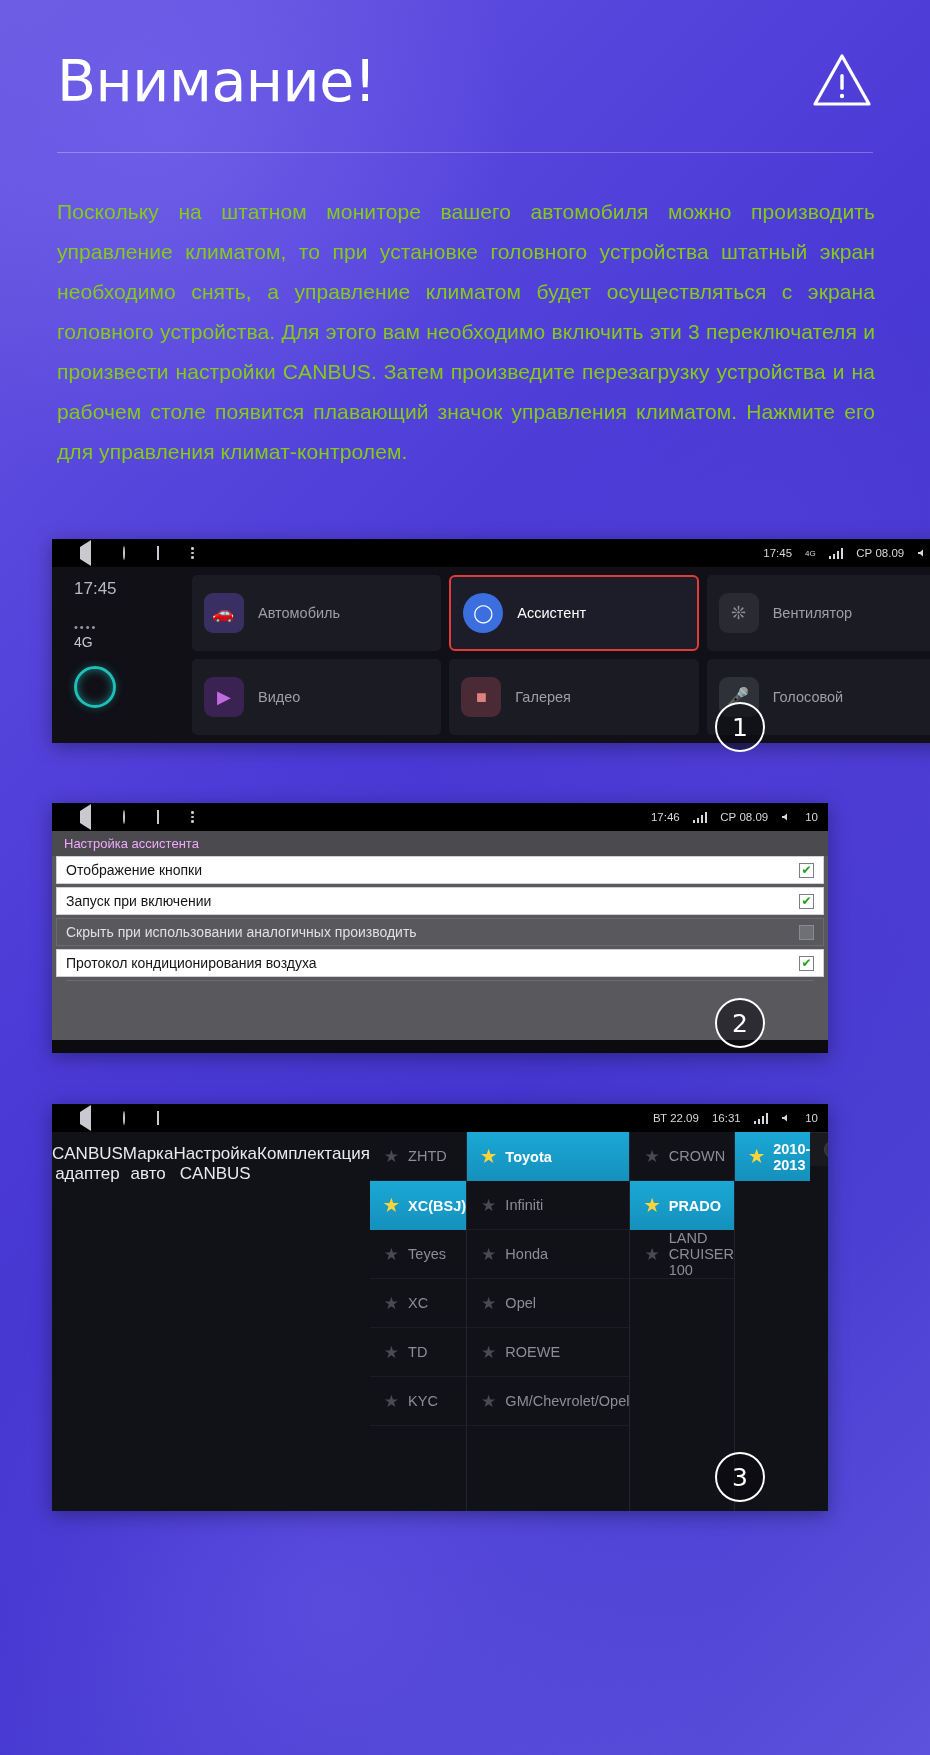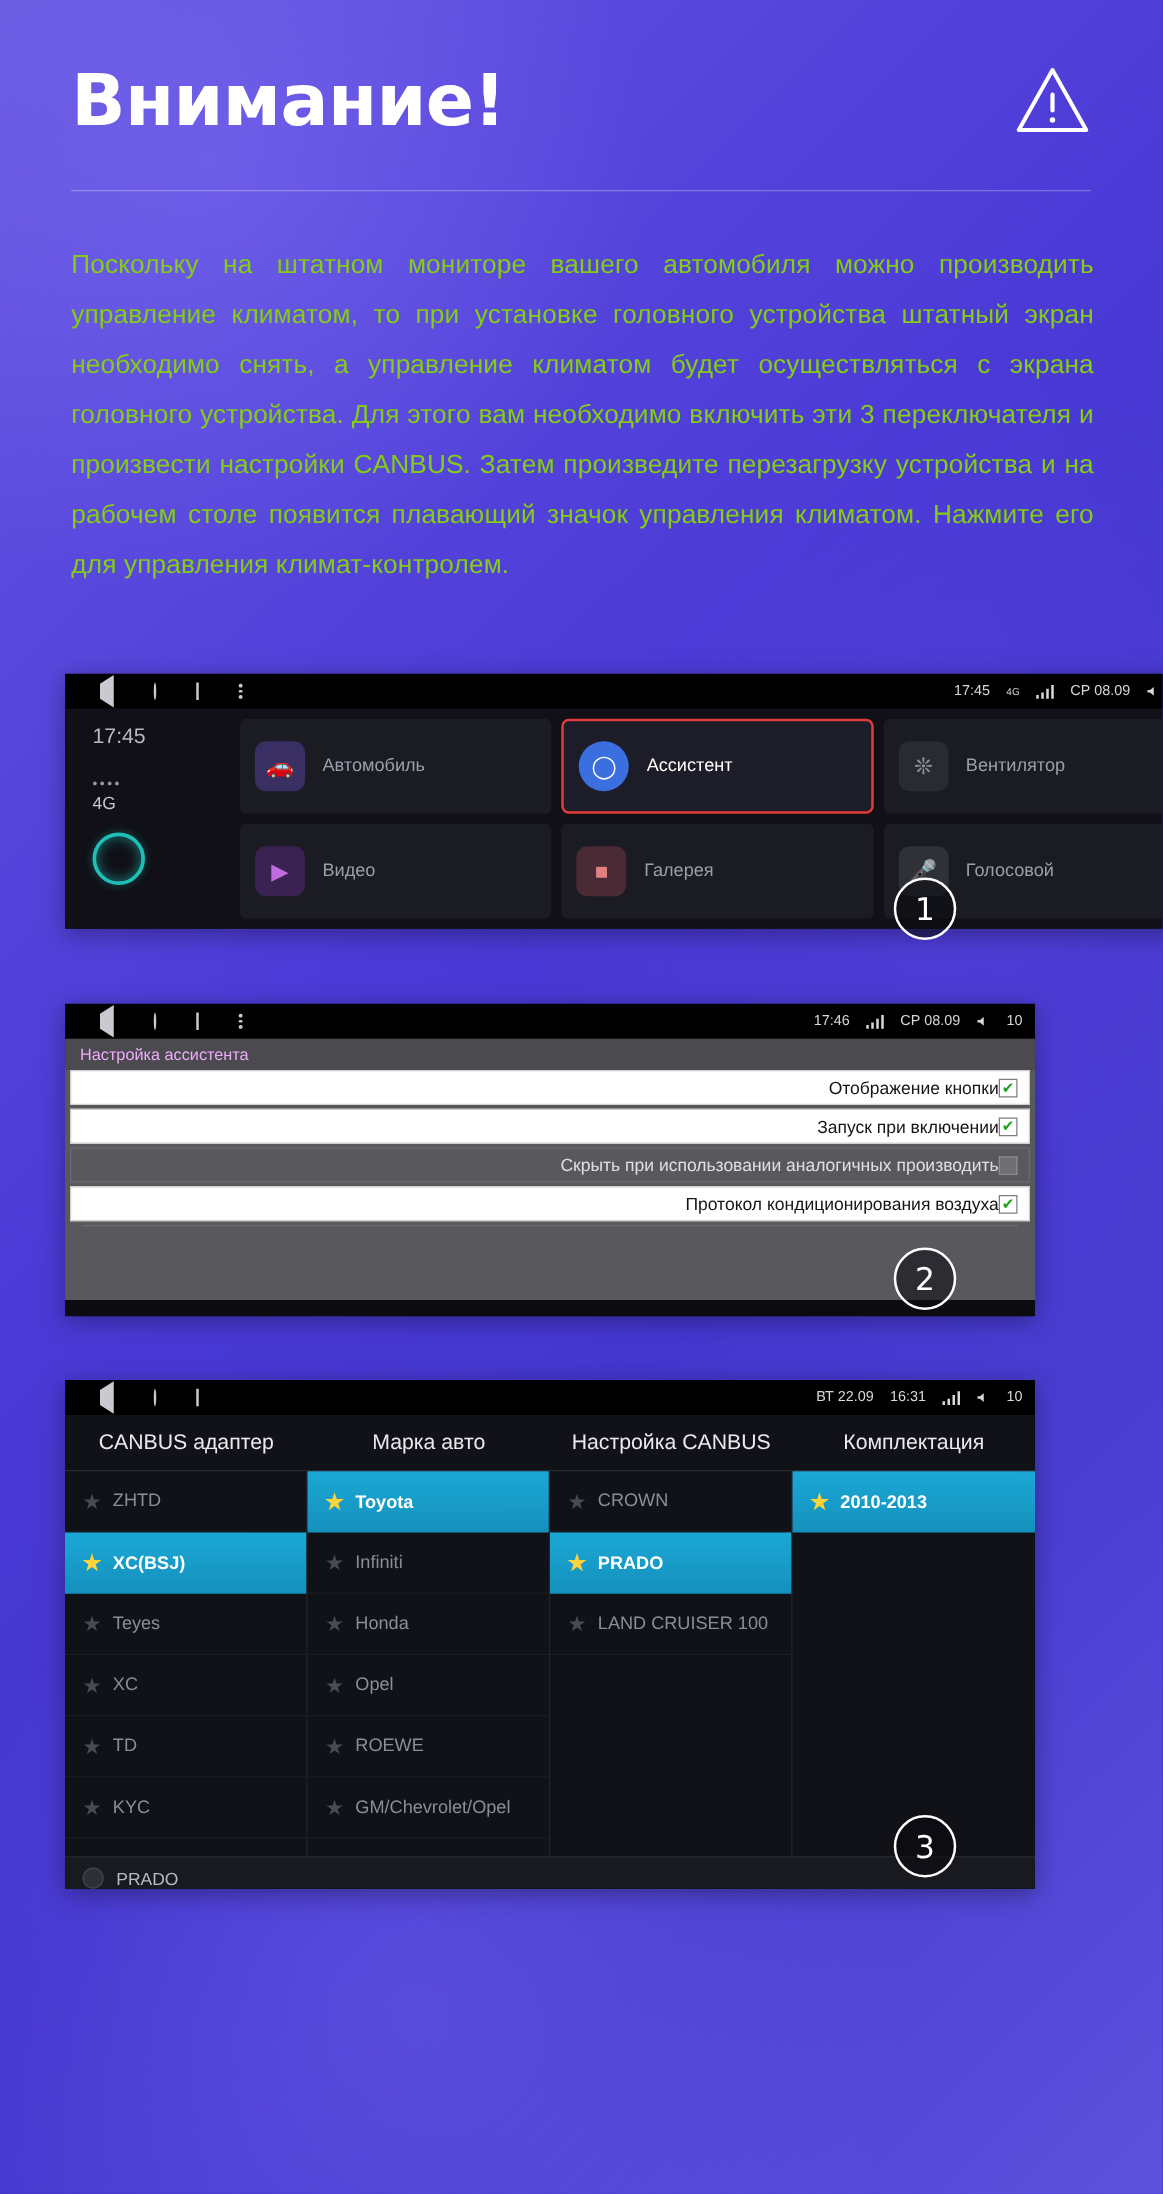--- a/index.html
+++ b/index.html
@@ -40,21 +40,21 @@
   
   .header {
     position: absolute;
     left: 57px; top: 50px; width: 816px;
     display: flex; align-items: center; justify-content: space-between;
   }
   .title {
     font-family: "DejaVu Sans", sans-serif;
     color: #ffffff;
     font-size: 57px;
-    font-weight: bold;
+    font-weight: normal;
     letter-spacing: -0.5px;
     line-height: 1;
   }
   .warn-icon { width: 62px; height: 62px; }
 
   .divider {
     position: absolute;
     left: 57px; top: 152px; width: 816px; height: 1px;
     background: rgba(255,255,255,0.28);
   }
@@ -189,21 +189,21 @@
 
   
   .set-head {
     background: #4a4a4f;
     color: #f0abfc;
     font-size: 13px;
     padding: 5px 12px;
   }
   .set-body { background: #58585d; padding: 0 4px; }
   .set-row {
-    display: flex; align-items: center; justify-content: flex-end;
+    display: flex; align-items: center; justify-content: space-between;
     background: #ffffff;
     color: #141414;
     font-size: 14px;
     height: 28px;
     padding: 0 9px;
     margin-bottom: 3px;
     border: 1px solid #d0d0d0;
   }
   .set-row.dim {
     background: #58585d;
@@ -223,21 +223,21 @@
     background: #ffffff;
     display: flex; align-items: center; justify-content: center;
     font-size: 12px; color: #19a319; line-height: 1;
   }
   .chk.off { background: #6f6f76; border-color: #8a8a92; color: transparent; }
   .chev { color: #cfcfd6; font-size: 14px; }
   .set-sep { height: 1px; background: #6c6c72; margin: 2px 10px 3px 10px; }
   .set-fill { background: #58585d; height: 56px; }
 
   
-  .cb-body { background: #111118; height: 387px; position: relative; display: flex; flex-direction: column; }
+  .cb-body { background: #111118; height: 387px; position: relative; display: flex; flex-direction: row; }
   .cb-head {
     display: grid; grid-template-columns: repeat(4, 1fr);
     color: #e9e9ef; font-size: 17px;
     padding: 12px 0 12px 0;
     border-bottom: 1px solid #2a2a33;
   }
   .cb-head div { text-align: center; }
   .cb-cols {
     display: grid; grid-template-columns: repeat(4, 1fr);
     flex: 1;

